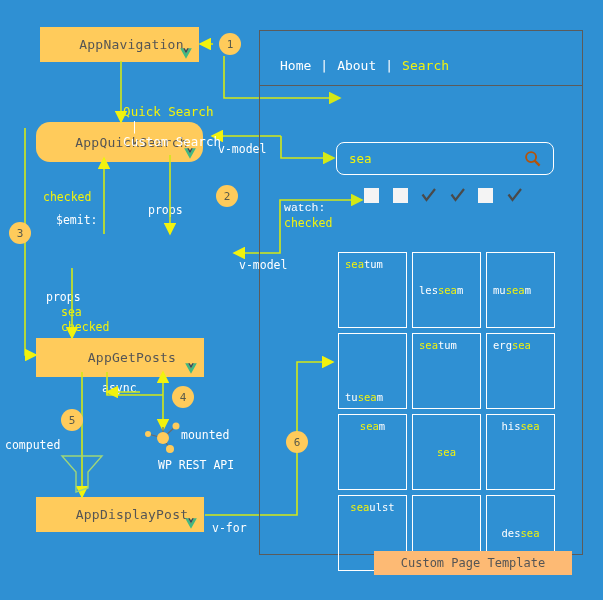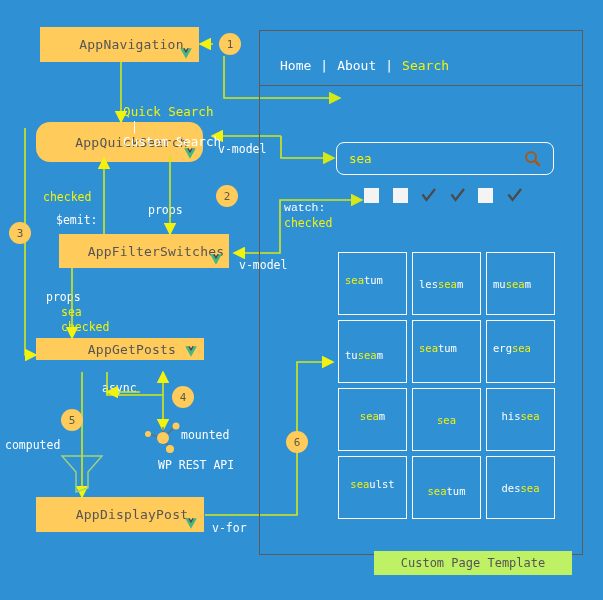--- a/index.html
+++ b/index.html
@@ -79,35 +79,35 @@
   .cbox.checked{background:transparent;}
   .cbox.checked svg{position:absolute;left:0;top:0;}
 
   
   #grid{
     position:absolute;left:338px;top:252px;width:200px;
     display:grid;grid-template-columns:69px 69px 69px;
     gap:5px 5px;z-index:6;
   }
   .cell{
-    border:1.3px solid #ffffff;box-sizing:border-box;height:63px;
-    color:#ffffff;font-size:10.5px;padding:21px 6px;position:relative;
+    border:1.3px solid #ffffff;box-sizing:border-box;height:76px;
+    color:#ffffff;font-size:10.5px;padding:5px 6px;position:relative;
     display:flex;
   }
   .cell .txt{width:100%;}
   .cell em{color:#f2f20d;font-style:normal;}
   .cell.vtop{align-items:flex-start;}
   .cell.vmid{align-items:center;}
   .cell.vbot{align-items:flex-end;}
   .cell.hleft .txt{text-align:left;}
   .cell.hcen .txt{text-align:center;}
 
   #tmplbtn{
     position:absolute;left:374px;top:551px;width:198px;height:24px;
-    background:#bef264;color:#555;font-size:12px;
+    background:#fdba74;color:#555;font-size:12px;
     display:flex;align-items:center;justify-content:center;z-index:9;
   }
   #restapi{position:absolute;left:140px;top:420px;width:48px;height:36px;z-index:4;}
 </style>
 </head>
 <body>
 
 <div id="root">
 
   <svg class="layer under" viewBox="0 0 603 600">
@@ -166,29 +166,22 @@
   </div>
 
   <div class="comp" style="left:36px;top:122px;width:167px;height:40px;border-radius:14px;">
     <span>AppQuickSearch</span>
     <svg class="vue" viewBox="0 0 24 22">
       <path d="M2,2 L7,2 L12,11 L17,2 L22,2 L12,20 Z" fill="#41b883"></path>
       <path d="M7,2 L12,11 L17,2 L14,2 L12,6 L10,2 Z" fill="#34495e"></path>
     </svg>
   </div>
 
-  <div class="comp" style="left:59px;top:234px;width:170px;height:34px;">
-    <span>AppFilterSwitches</span>
-    <svg class="vue" viewBox="0 0 24 22">
-      <path d="M2,2 L7,2 L12,11 L17,2 L22,2 L12,20 Z" fill="#41b883"></path>
-      <path d="M7,2 L12,11 L17,2 L14,2 L12,6 L10,2 Z" fill="#34495e"></path>
-    </svg>
-  </div>
-
-  <div class="comp" style="left:36px;top:338px;width:168px;height:22px;">
+
+  <div class="comp" style="left:36px;top:338px;width:168px;height:39px;">
     <span>AppGetPosts</span>
     <svg class="vue" viewBox="0 0 24 22">
       <path d="M2,2 L7,2 L12,11 L17,2 L22,2 L12,20 Z" fill="#41b883"></path>
       <path d="M7,2 L12,11 L17,2 L14,2 L12,6 L10,2 Z" fill="#34495e"></path>
     </svg>
   </div>
 
   <div class="comp" style="left:36px;top:497px;width:168px;height:35px;">
     <span>AppDisplayPost</span>
     <svg class="vue" viewBox="0 0 24 22">

